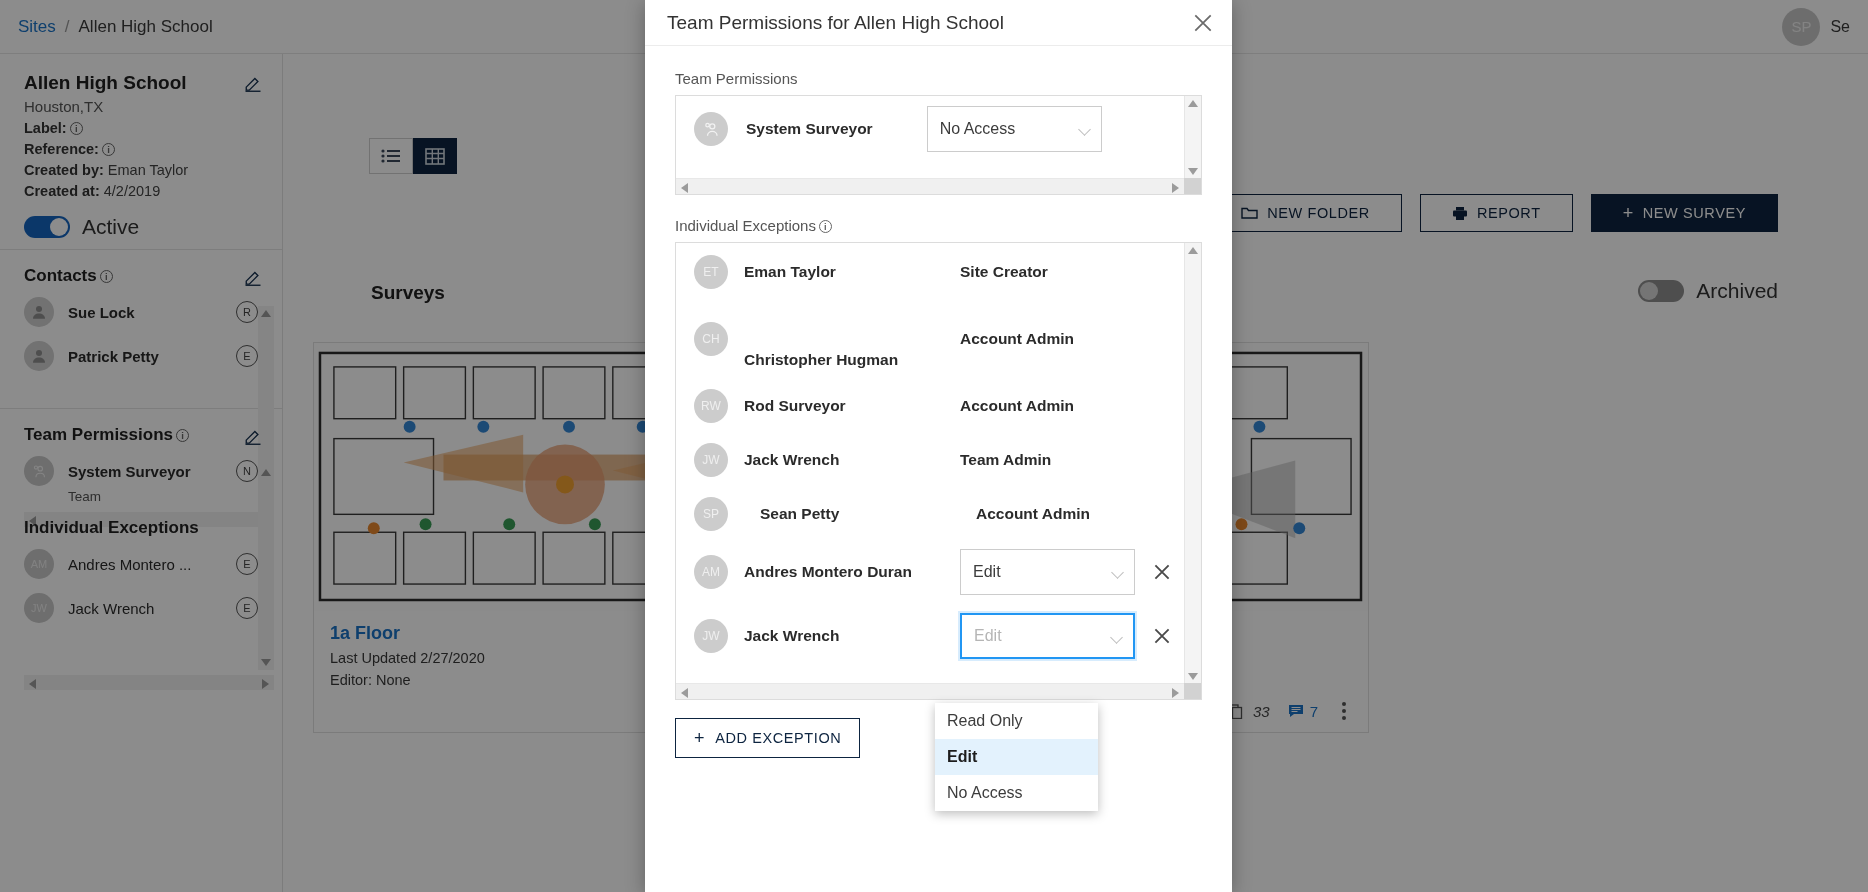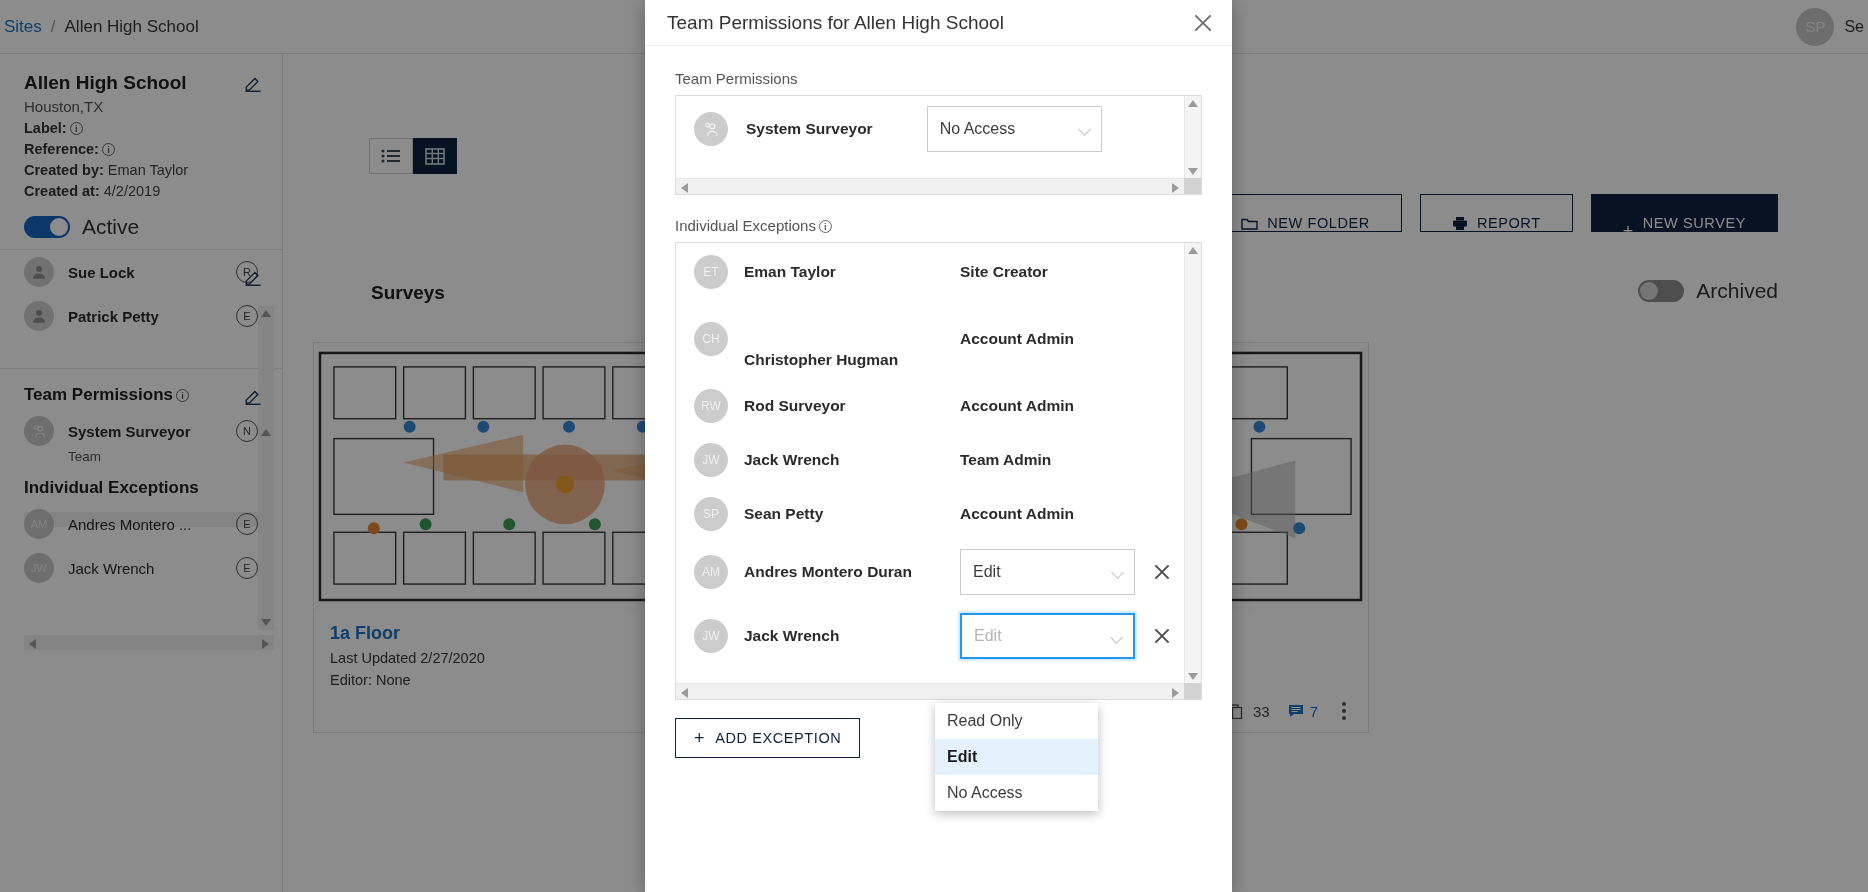--- a/index.html
+++ b/index.html
@@ -9,21 +9,21 @@
     font-family:"Liberation Sans", sans-serif;
     background:#fff; color:#333;
   }
 
   
   #app { position:absolute; inset:0; background:#fff; }
 
   .topbar {
     position:absolute; left:0; top:0; width:1868px; height:54px;
     background:#fff; border-bottom:1px solid #e6e6e6;
-    display:flex; align-items:center; padding:0 4px;
+    display:flex; align-items:center; padding:0 18px;
   }
   .crumb-link { color:#1a73c7; font-size:17px; cursor:pointer; }
   .crumb-sep { color:#9a9a9a; font-size:17px; margin:0 9px; }
   .crumb-cur { color:#3a3a3a; font-size:17px; }
   .topbar-right { margin-left:auto; display:flex; align-items:center; gap:10px; }
   .avatar-sp {
     width:38px; height:38px; border-radius:50%; background:#c7c7c7; color:#efefef;
     display:flex; align-items:center; justify-content:center; font-size:15px;
   }
   .topbar-user { font-size:16px; color:#3a3a3a; }
@@ -91,21 +91,21 @@
   .viewtoggle { position:absolute; left:86px; top:84px; display:flex; }
   .vt-btn {
     width:44px; height:36px; border:1px solid #cfcfcf; background:#fff;
     display:flex; align-items:center; justify-content:center; cursor:pointer;
   }
   .vt-btn.active { background:#0d2440; border-color:#0d2440; }
   .surveys-h { position:absolute; left:88px; top:228px; font-size:19px; font-weight:bold; color:#222; }
 
   .tbtn {
     height:38px; border:1px solid #0d2440; background:#fff; color:#0d2440;
-    font-size:14.5px; letter-spacing:.6px; display:inline-flex; align-items:flex-end;
+    font-size:14.5px; letter-spacing:.6px; display:inline-flex; align-items:center;
     gap:9px; padding:0 31px; cursor:pointer; font-family:"Liberation Sans", sans-serif;
   }
   .tbtn.primary { background:#0d2440; color:#fff; border-color:#0d2440; }
   .toolbar-btns { position:absolute; right:90px; top:140px; display:flex; gap:18px; }
   .archived-row { position:absolute; right:90px; top:225px; display:flex; align-items:center; gap:12px; }
 
   .cards { position:absolute; left:30px; right:30px; top:288px; display:flex; gap:30px; }
   .card { width:513px; border:1px solid #e0e0e0; background:#fff; }
   .card-thumb { height:268px; background:#fdfdfd; overflow:hidden; position:relative; }
   .card-body { padding:12px 16px 10px; }
@@ -247,20 +247,23 @@
         <span class="toggle">
             <span class="knob"></span>
           </span>
         <span class="active-label">Active</span>
       </div>
     </div>
 
     <div class="sb-divider"></div>
 
     <div style="position:relative;">
+      <div class="sec-head">
+        <span>Contacts</span><i class="info-i">i</i>
+      </div>
       <svg class="pencil" style="top:18px;" viewBox="0 0 24 24">
         <path d="M3 17.5 14.5 6l4 4L7 21.5H3z" fill="none" stroke="#16304f" stroke-width="1.8"></path>
         <path d="M2 23h20" stroke="#16304f" stroke-width="1.8"></path>
       </svg>
 
       <div class="person-row">
         <span class="pavatar silhouette">
           <svg width="18" height="18" viewBox="0 0 24 24">
               <circle cx="12" cy="8" r="4" fill="#8e8e8e"></circle>
               <path d="M4 21c0-4.4 3.6-7 8-7s8 2.6 8 7z" fill="#8e8e8e"></path>
@@ -493,21 +496,21 @@
                 <circle cx="444" cy="186" r="6" fill="#3487d6"></circle>
             </g>
           </svg>
         </div>
         <div class="card-body">
           <div class="card-title">3rd Floor</div>
           <div class="card-meta">Last Updated 2/27/2020</div>
           <div class="card-meta">Editor: Christopher Hugman</div>
         </div>
         <div class="card-foot">
-          <span style="display:inline-flex;align-items:center;gap:10px;color:#444;">
+          <span style="display:inline-flex;align-items:center;gap:10px;color:#444;font-style:italic;">
             <svg width="15" height="15" viewBox="0 0 15 15">
                 <rect x="1" y="1" width="9" height="11" fill="none" stroke="#555" stroke-width="1.3"></rect>
                 <rect x="4.5" y="3.5" width="9" height="11" fill="#fff" stroke="#555" stroke-width="1.3"></rect>
               </svg>
             <span>33</span>
           </span>
           <span style="display:inline-flex;align-items:center;gap:6px;">
             <svg width="16" height="14" viewBox="0 0 16 14">
                 <path d="M1 1h14v9H6l-4 3V10H1z" fill="#1a73c7"></path>
                 <path d="M3.5 3.5h9M3.5 5.5h9M3.5 7.5h6" stroke="#fff" stroke-width="1"></path>
@@ -588,21 +591,21 @@
         <span class="perm-name" style="width:200px;">Rod Surveyor</span>
         <span class="perm-role">Account Admin</span>
       </div>
       <div class="exc-row" style="padding-top:14px;">
         <span class="perm-av">JW</span>
         <span class="perm-name" style="width:200px;">Jack Wrench</span>
         <span class="perm-role">Team Admin</span>
       </div>
       <div class="exc-row" style="padding-top:14px;">
         <span class="perm-av">SP</span>
-        <span class="perm-name" style="width:200px;">Sean Petty</span>
+        <span class="perm-name" style="width:200px;margin-left:16px;">Sean Petty</span>
         <span class="perm-role">Account Admin</span>
       </div>
 
       <div class="exc-row" style="padding-top:12px;">
         <span class="perm-av">AM</span>
         <span class="perm-name" style="width:200px;">Andres Montero Duran</span>
         <span class="select">
           <span>Edit</span>
           <span class="chev"></span>
         </span>

